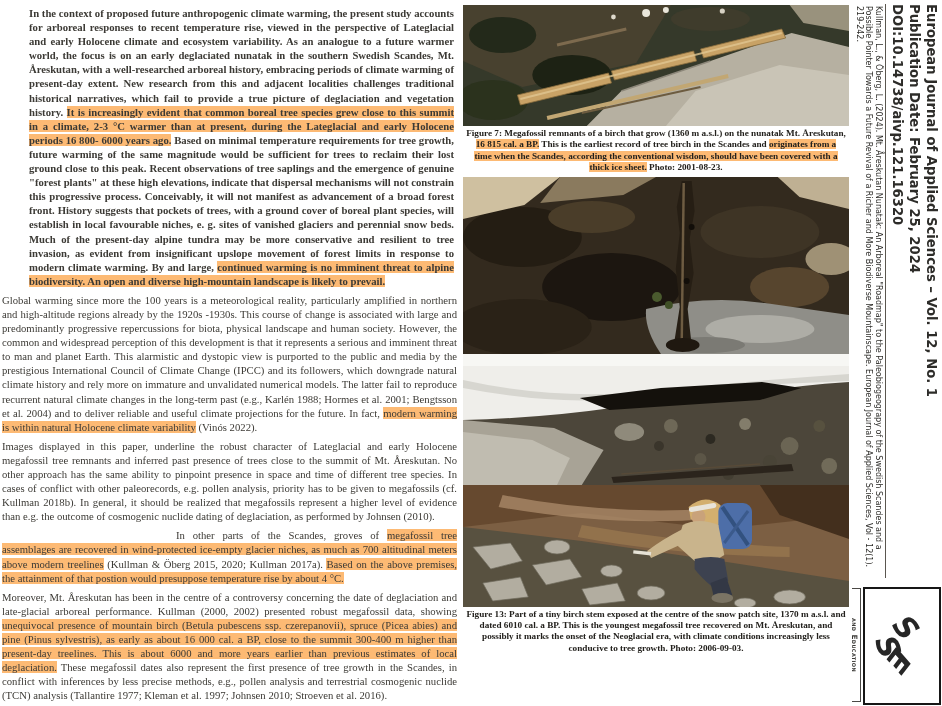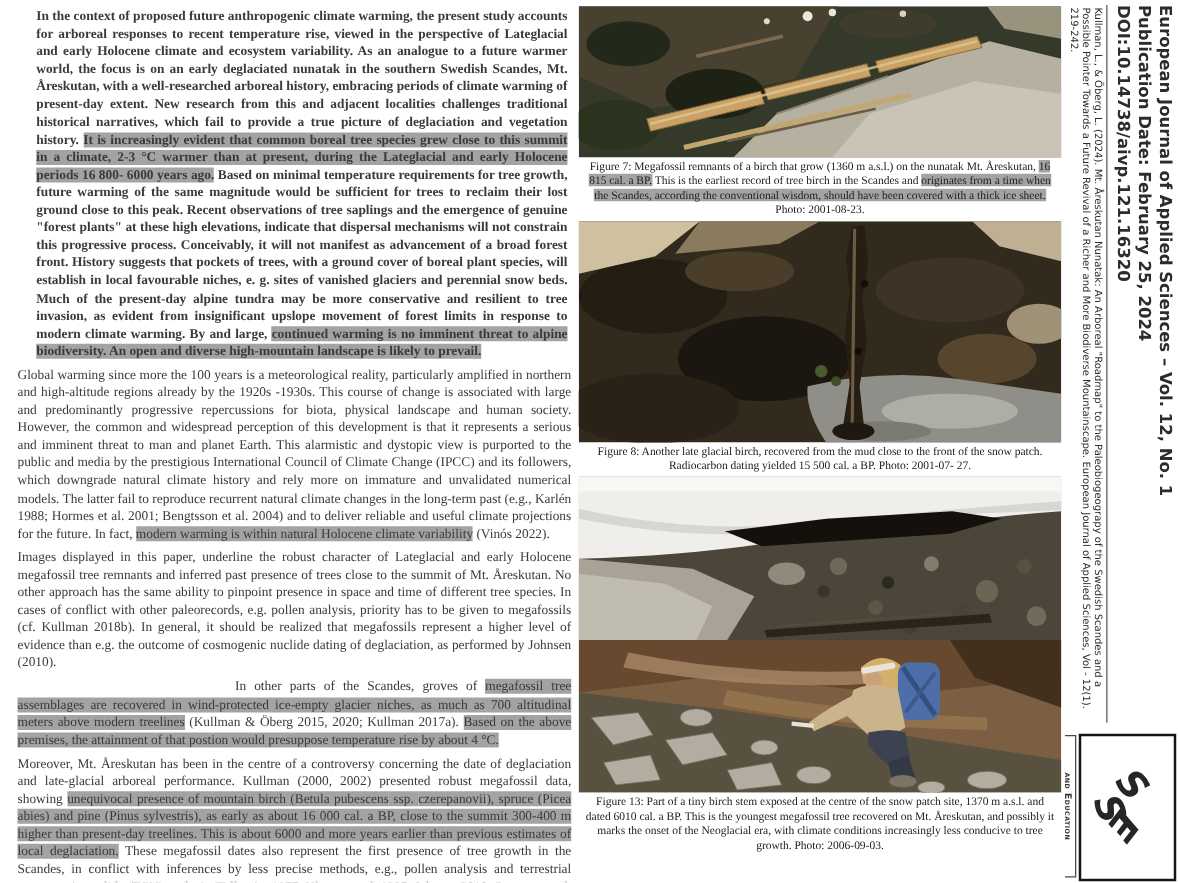--- a/index.html
+++ b/index.html
@@ -3,29 +3,29 @@
 <meta charset="utf-8">
 <style>
   html,body{margin:0;padding:0;background:#ffffff;}
   body{width:942px;height:706px;overflow:hidden;font-family:"Liberation Serif",serif;}
   .page{display:flex;width:942px;height:706px;background:#fff;}
 
   
   .text-col{width:460px;box-sizing:border-box;padding:6px 3px 0 2px;color:#3c3a35;
     font-size:10.7px;line-height:14.1px;text-align:justify;overflow:hidden;}
   .abstract{font-weight:bold;margin:0 3px 5px 27px;}
-  .para{margin:0 0 5px 12px;}
+  .para{margin:0 0 5px 0;}
   .para-indent{text-indent:174px;}
-  .hl{background:#a3a3a3;}
+  .hl{background:#fdba74;}
   .it{}
 
   
   .photo-col{width:392px;box-sizing:border-box;padding-top:5px;display:flex;flex-direction:column;overflow:hidden;}
   .photo{display:block;width:386px;margin-left:3px;}
-  .caption{font-weight:normal;font-size:9.2px;line-height:11.4px;text-align:center;color:#23211d;
+  .caption{font-weight:bold;font-size:9.2px;line-height:11.4px;text-align:center;color:#23211d;
     padding:2px 6px 3px 6px;}
 
   
   .side-col{width:90px;position:relative;font-family:"DejaVu Sans",sans-serif;color:#2d2c29;overflow:hidden;}
   .side-text{position:absolute;top:4px;right:2px;height:584px;writing-mode:vertical-rl;}
   .side-bold{font-weight:bold;font-size:13.2px;line-height:17px;white-space:nowrap;}
   .side-citation{font-size:8px;line-height:9.6px;height:570px;border-left:1px solid #5a564f;
     border-right:1px solid #5a564f;padding:2px 2px;margin-right:3px;}
   .publisher{position:absolute;bottom:1px;right:1px;display:flex;align-items:flex-end;}
   .pub-text{writing-mode:vertical-lr;font-variant:small-caps;font-weight:bold;font-size:7.4px;
@@ -93,21 +93,20 @@
       <ellipse cx="300" cy="152" rx="55" ry="14" fill="#aeada6"></ellipse>
       <ellipse cx="245" cy="168" rx="40" ry="8" fill="#7b7a74"></ellipse>
       <circle cx="196" cy="120" r="5" fill="#4a5a2e"></circle>
         <circle cx="208" cy="128" r="4" fill="#3f4f26"></circle>
       <path d="M221,4 L231,4 L234,34 L229,62 L233,96 L227,132 L231,168 L213,168 L219,130 L215,92 L219,56 L216,30 Z" fill="#261e14"></path>
       <path d="M223,6 L221,164" stroke="#6e5c42" stroke-width="2.5" fill="none"></path>
       <ellipse cx="222" cy="168" rx="17" ry="7" fill="#1f1810"></ellipse>
       <circle cx="231" cy="50" r="3" fill="#120e09"></circle>
         <circle cx="226" cy="104" r="3" fill="#120e09"></circle>
     </svg>
-    <div class="caption"><span>Figure 8: Another late glacial birch, recovered from the mud close to the front of the snow patch. Radiocarbon dating yielded 15 500 cal. a BP. Photo: 2001-07- 27.</span></div>
 
     <svg class="photo" viewBox="0 0 390 131" height="131" preserveAspectRatio="none">
       <rect width="390" height="131" fill="#4c463a"></rect>
       <path d="M0,0 H390 V28 Q330,32 288,40 Q205,44 150,54 Q80,64 0,66 Z" fill="#efeeea"></path>
       <rect width="390" height="12" fill="#f7f7f4"></rect>
       <path d="M0,34 Q95,52 165,44 Q245,36 320,30 L390,27 V20 Q300,26 200,36 Q100,48 0,26 Z" fill="#d7d6d0"></path>
       <path d="M118,44 L200,34 L302,28 L342,34 L300,46 L208,52 L148,56 Z" fill="#14110c"></path>
       <circle cx="210" cy="72" r="7" fill="#6e6857"></circle>
         <circle cx="250" cy="85" r="5" fill="#2c2921"></circle>
       <circle cx="285" cy="70" r="6" fill="#837d6b"></circle>

